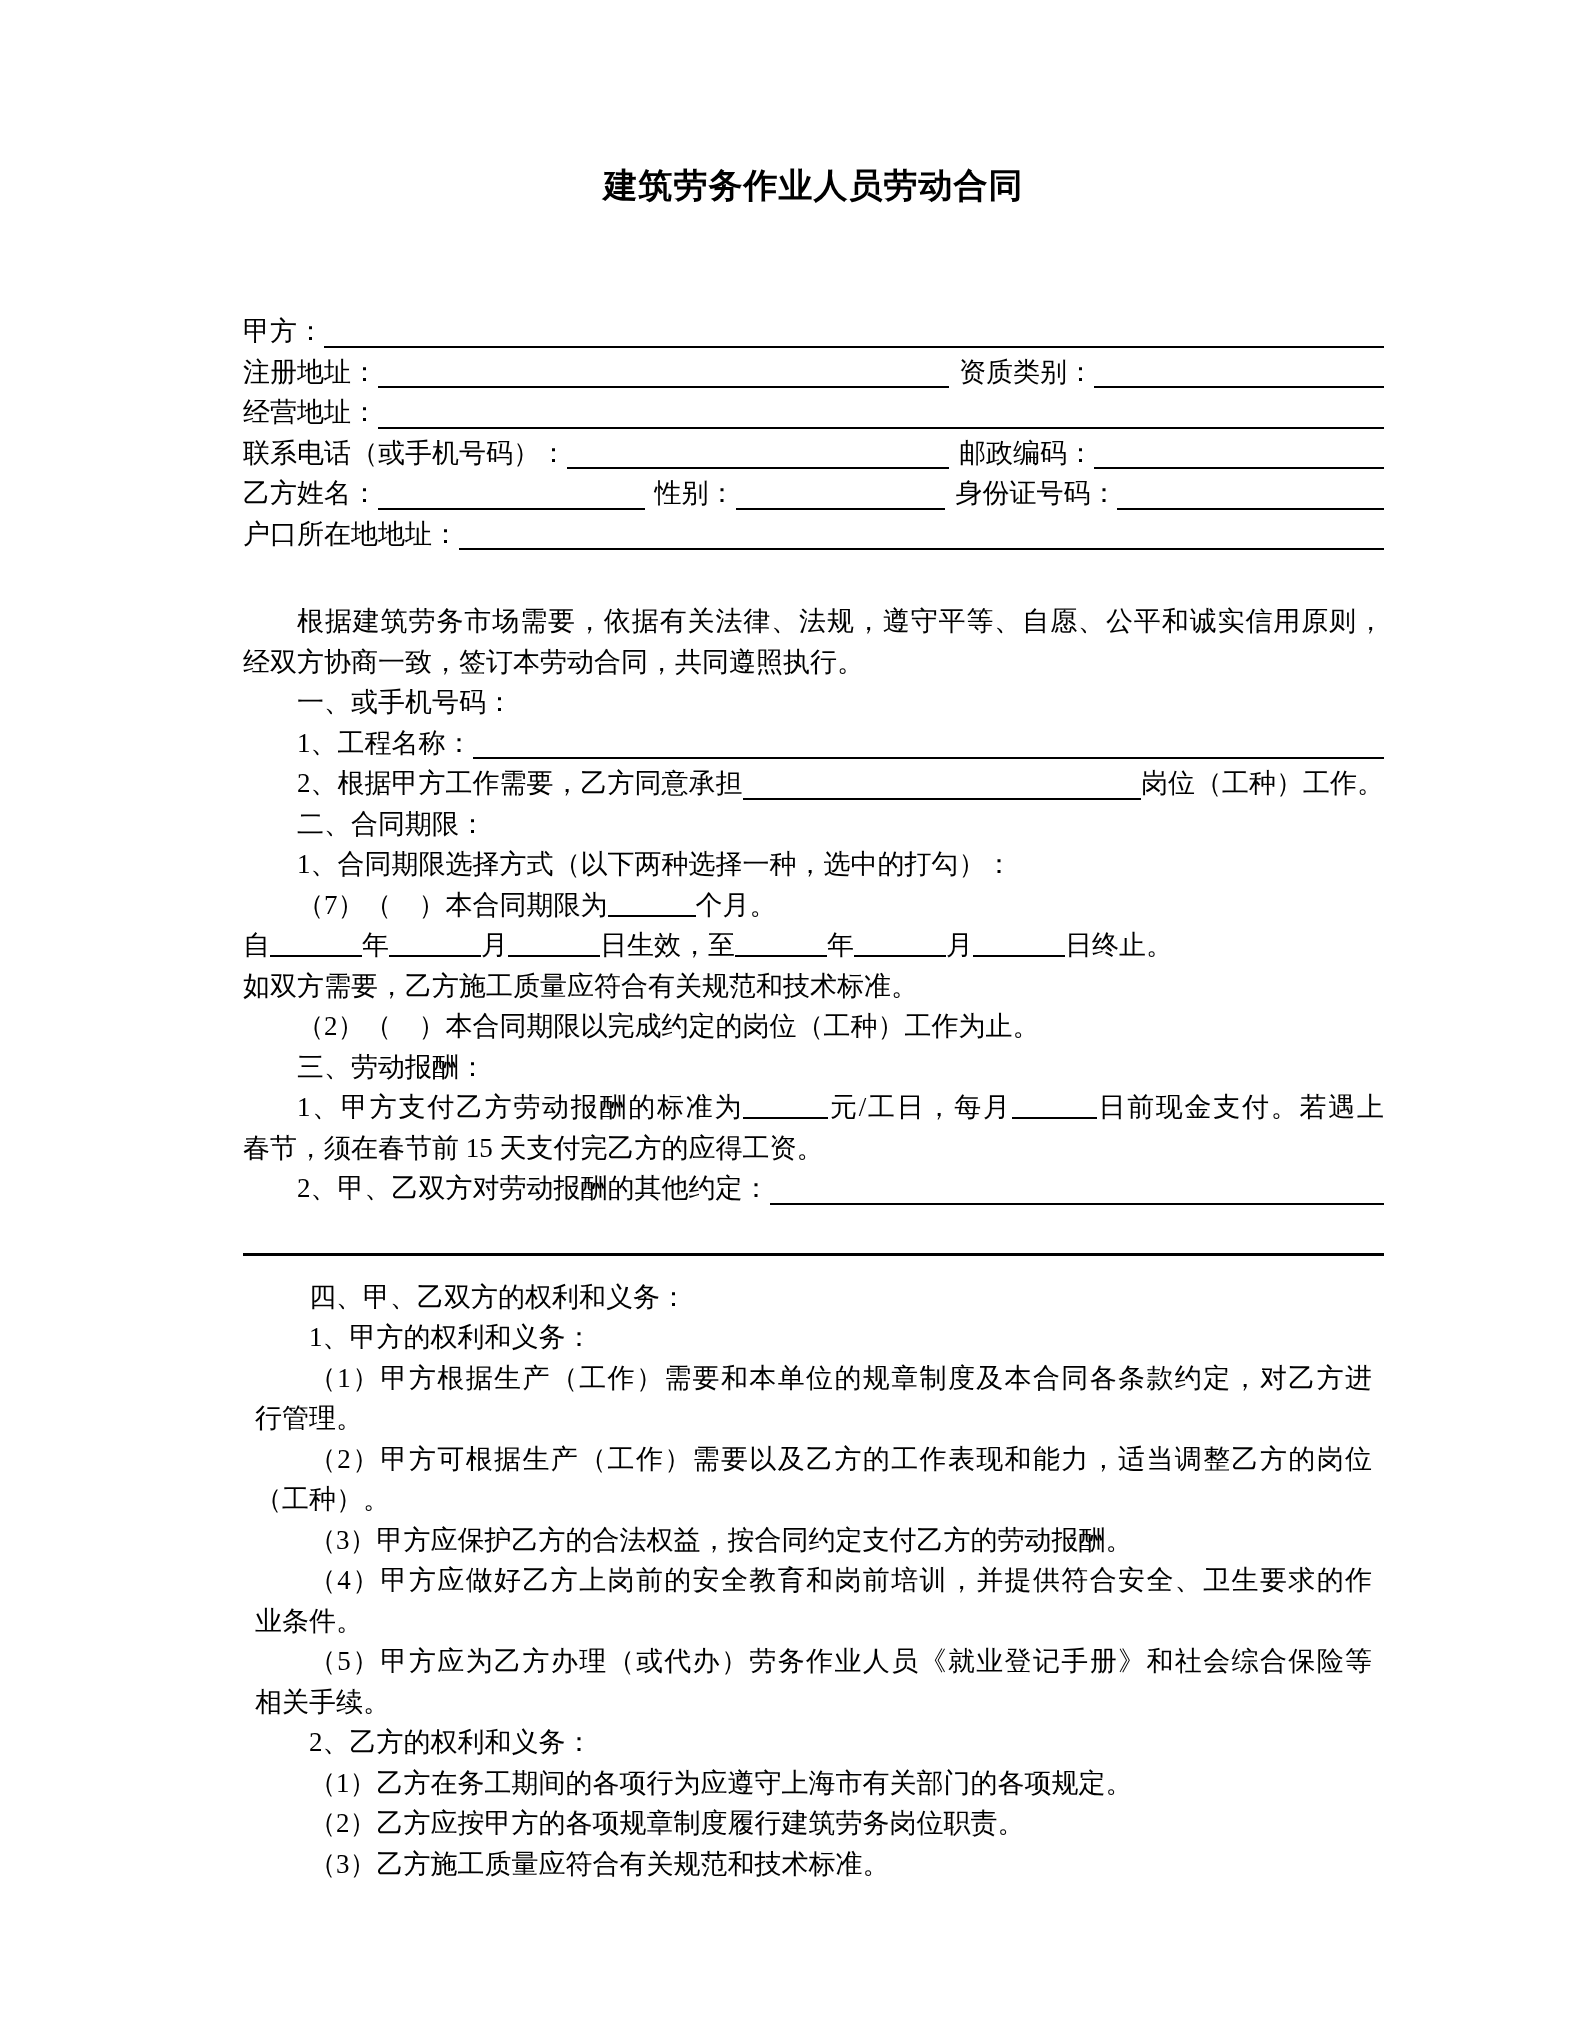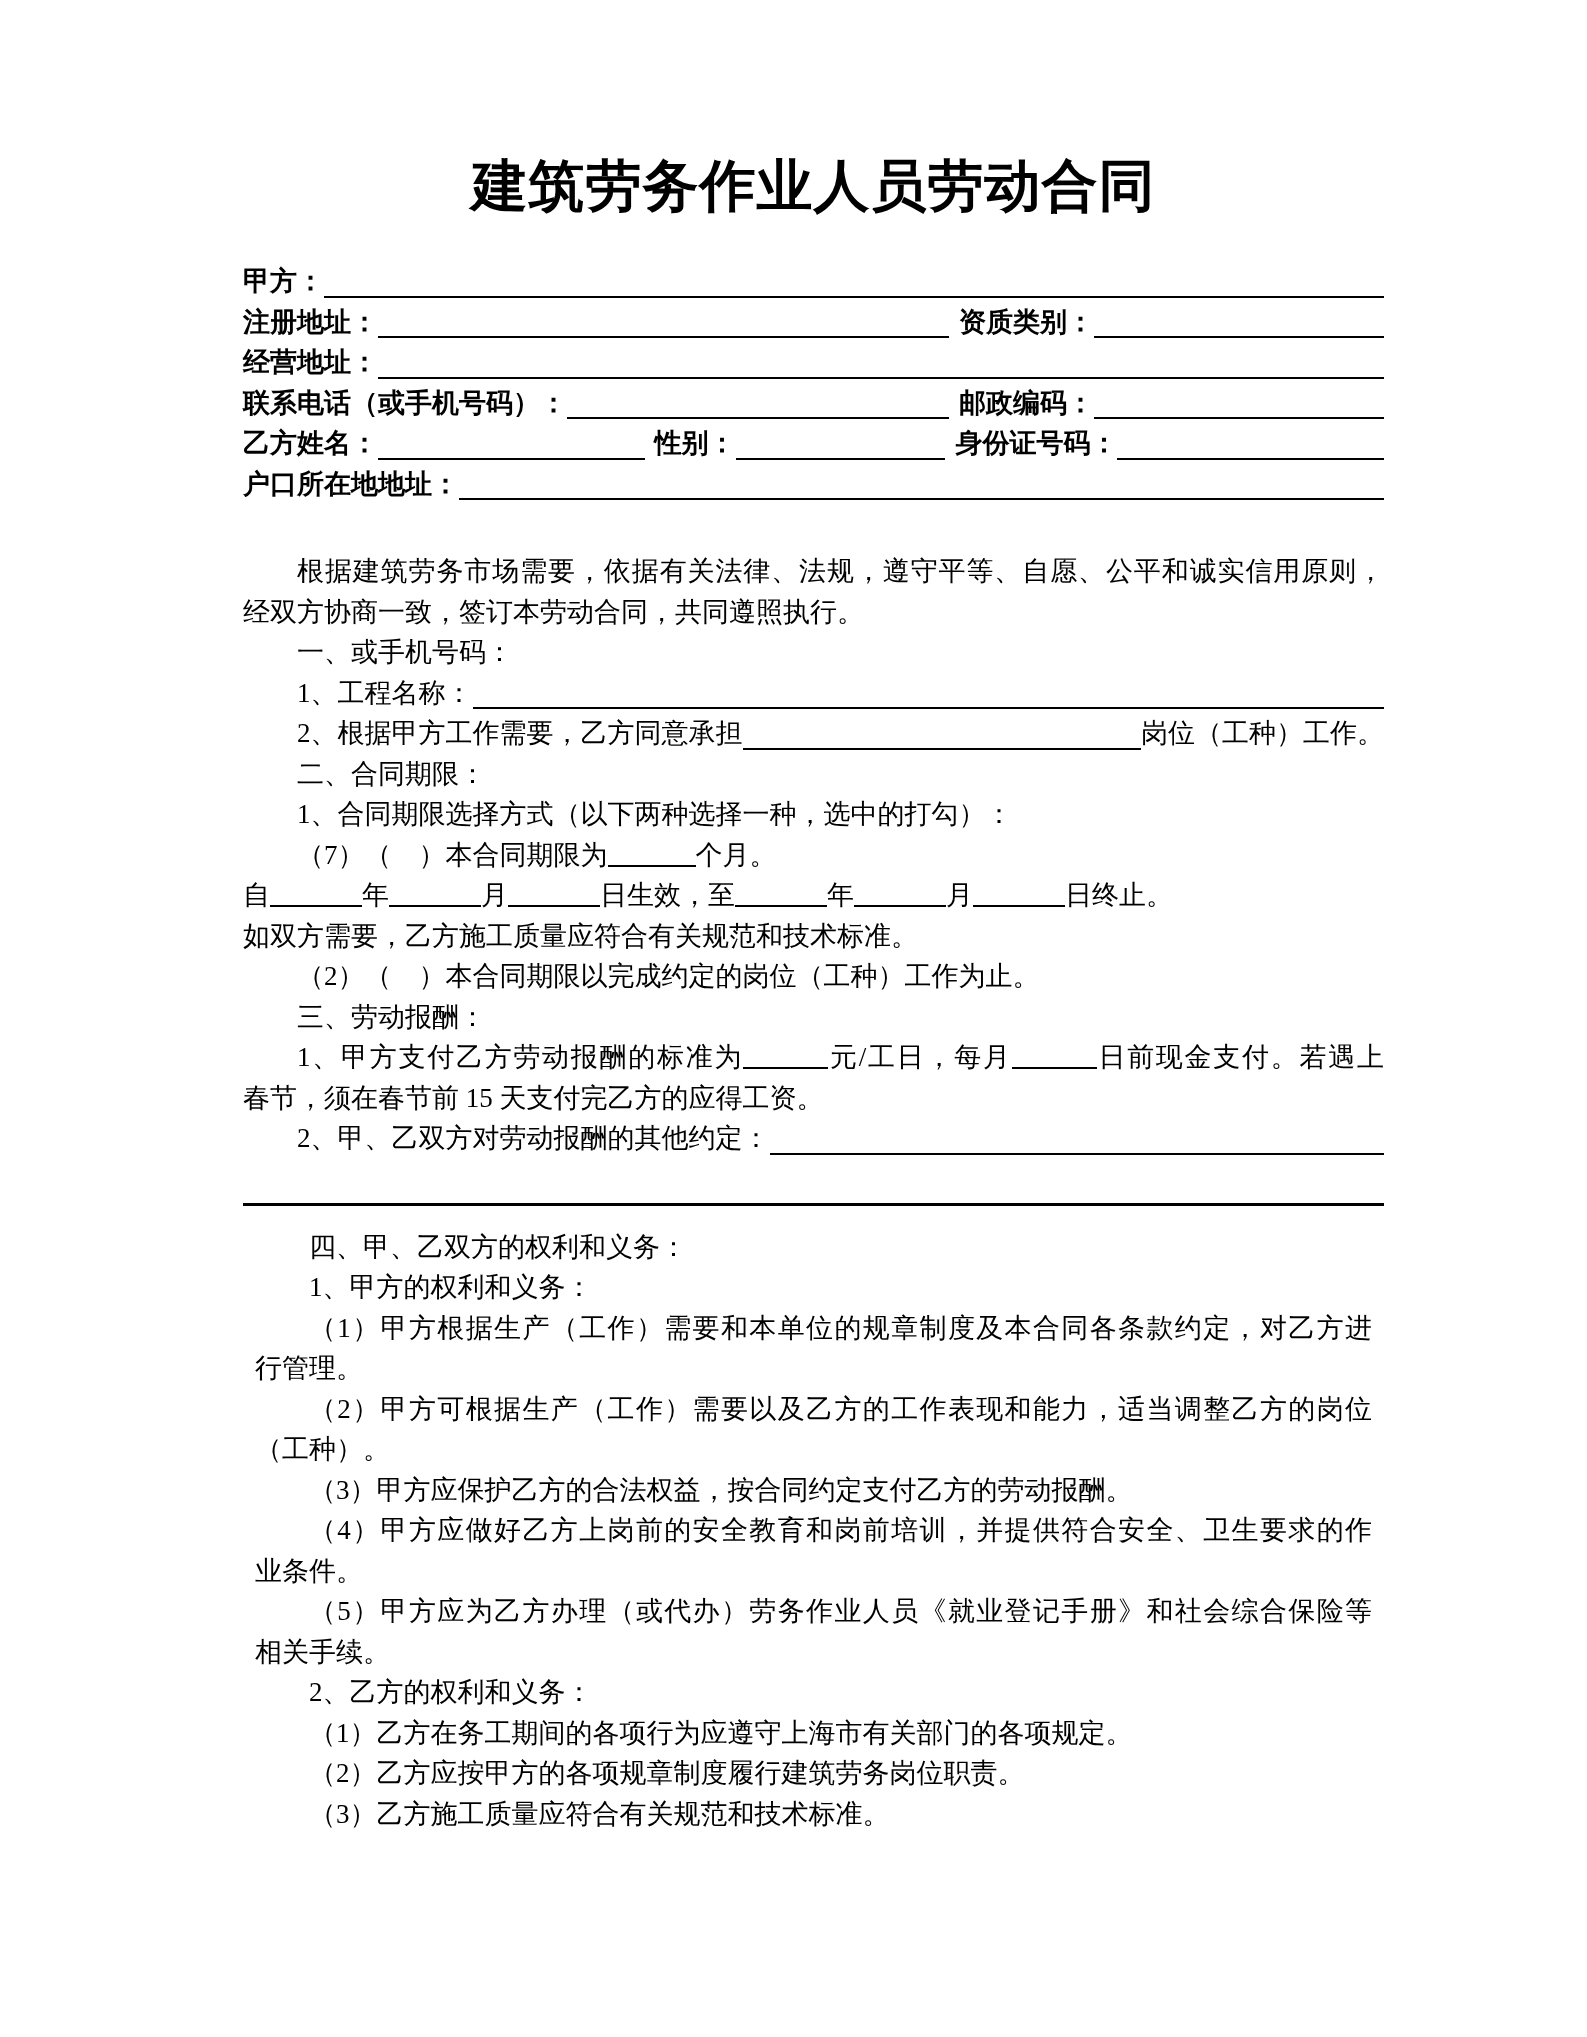--- a/index.html
+++ b/index.html
@@ -9,29 +9,29 @@
     color:#000000;
     font-family:"Liberation Serif","DejaVu Serif",serif;
     font-size:27px;
     line-height:40.5px;
     -webkit-font-smoothing:antialiased;
   }
   .page { padding:163px 203px 0 243px; box-sizing:border-box; }
 
   .title {
     margin:0;
-    font-size:56px;
+    font-size:34px;
     line-height:46px;
     font-weight:700;
     text-align:center;
     letter-spacing:1px;
   }
 
   
-  .fields { margin-top:52px;font-weight:bold; }
+  .fields { margin-top:102px; }
   .frow {
     display:flex;
     align-items:flex-end;
     height:40.5px;
     white-space:nowrap;
   }
   .lbl { white-space:nowrap; }
   .frow .blank {
     border-bottom:2px solid #000;
     align-self:flex-end;

